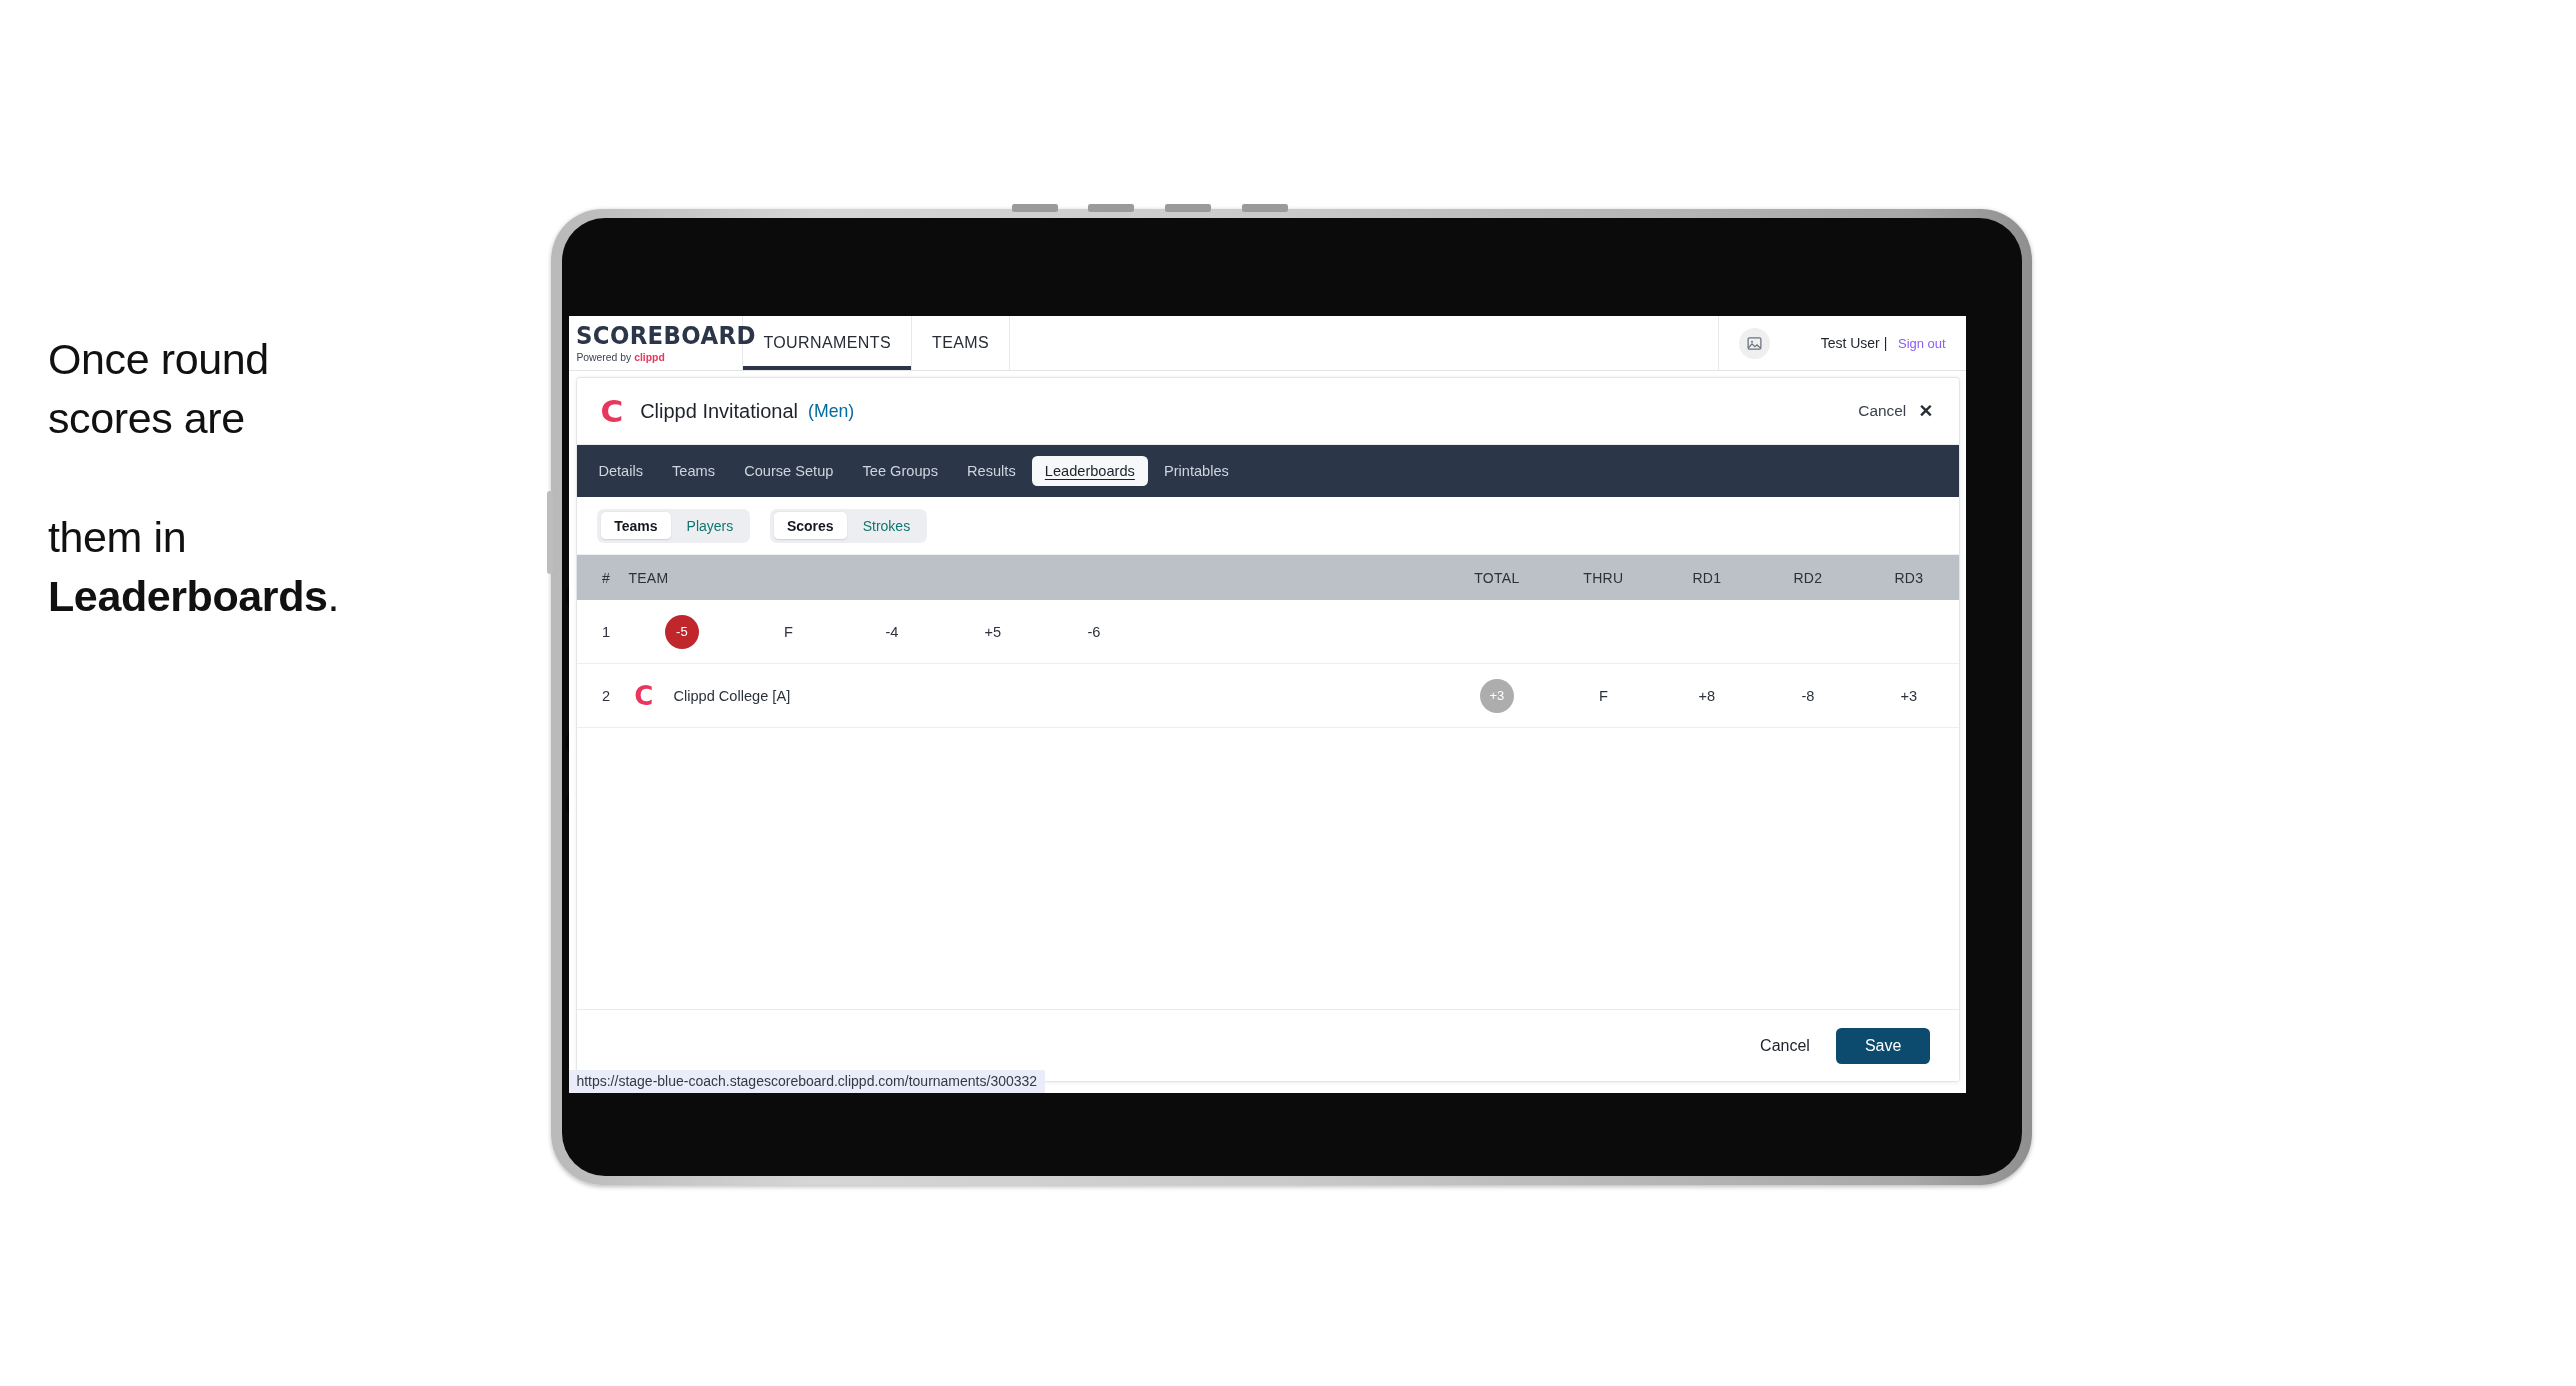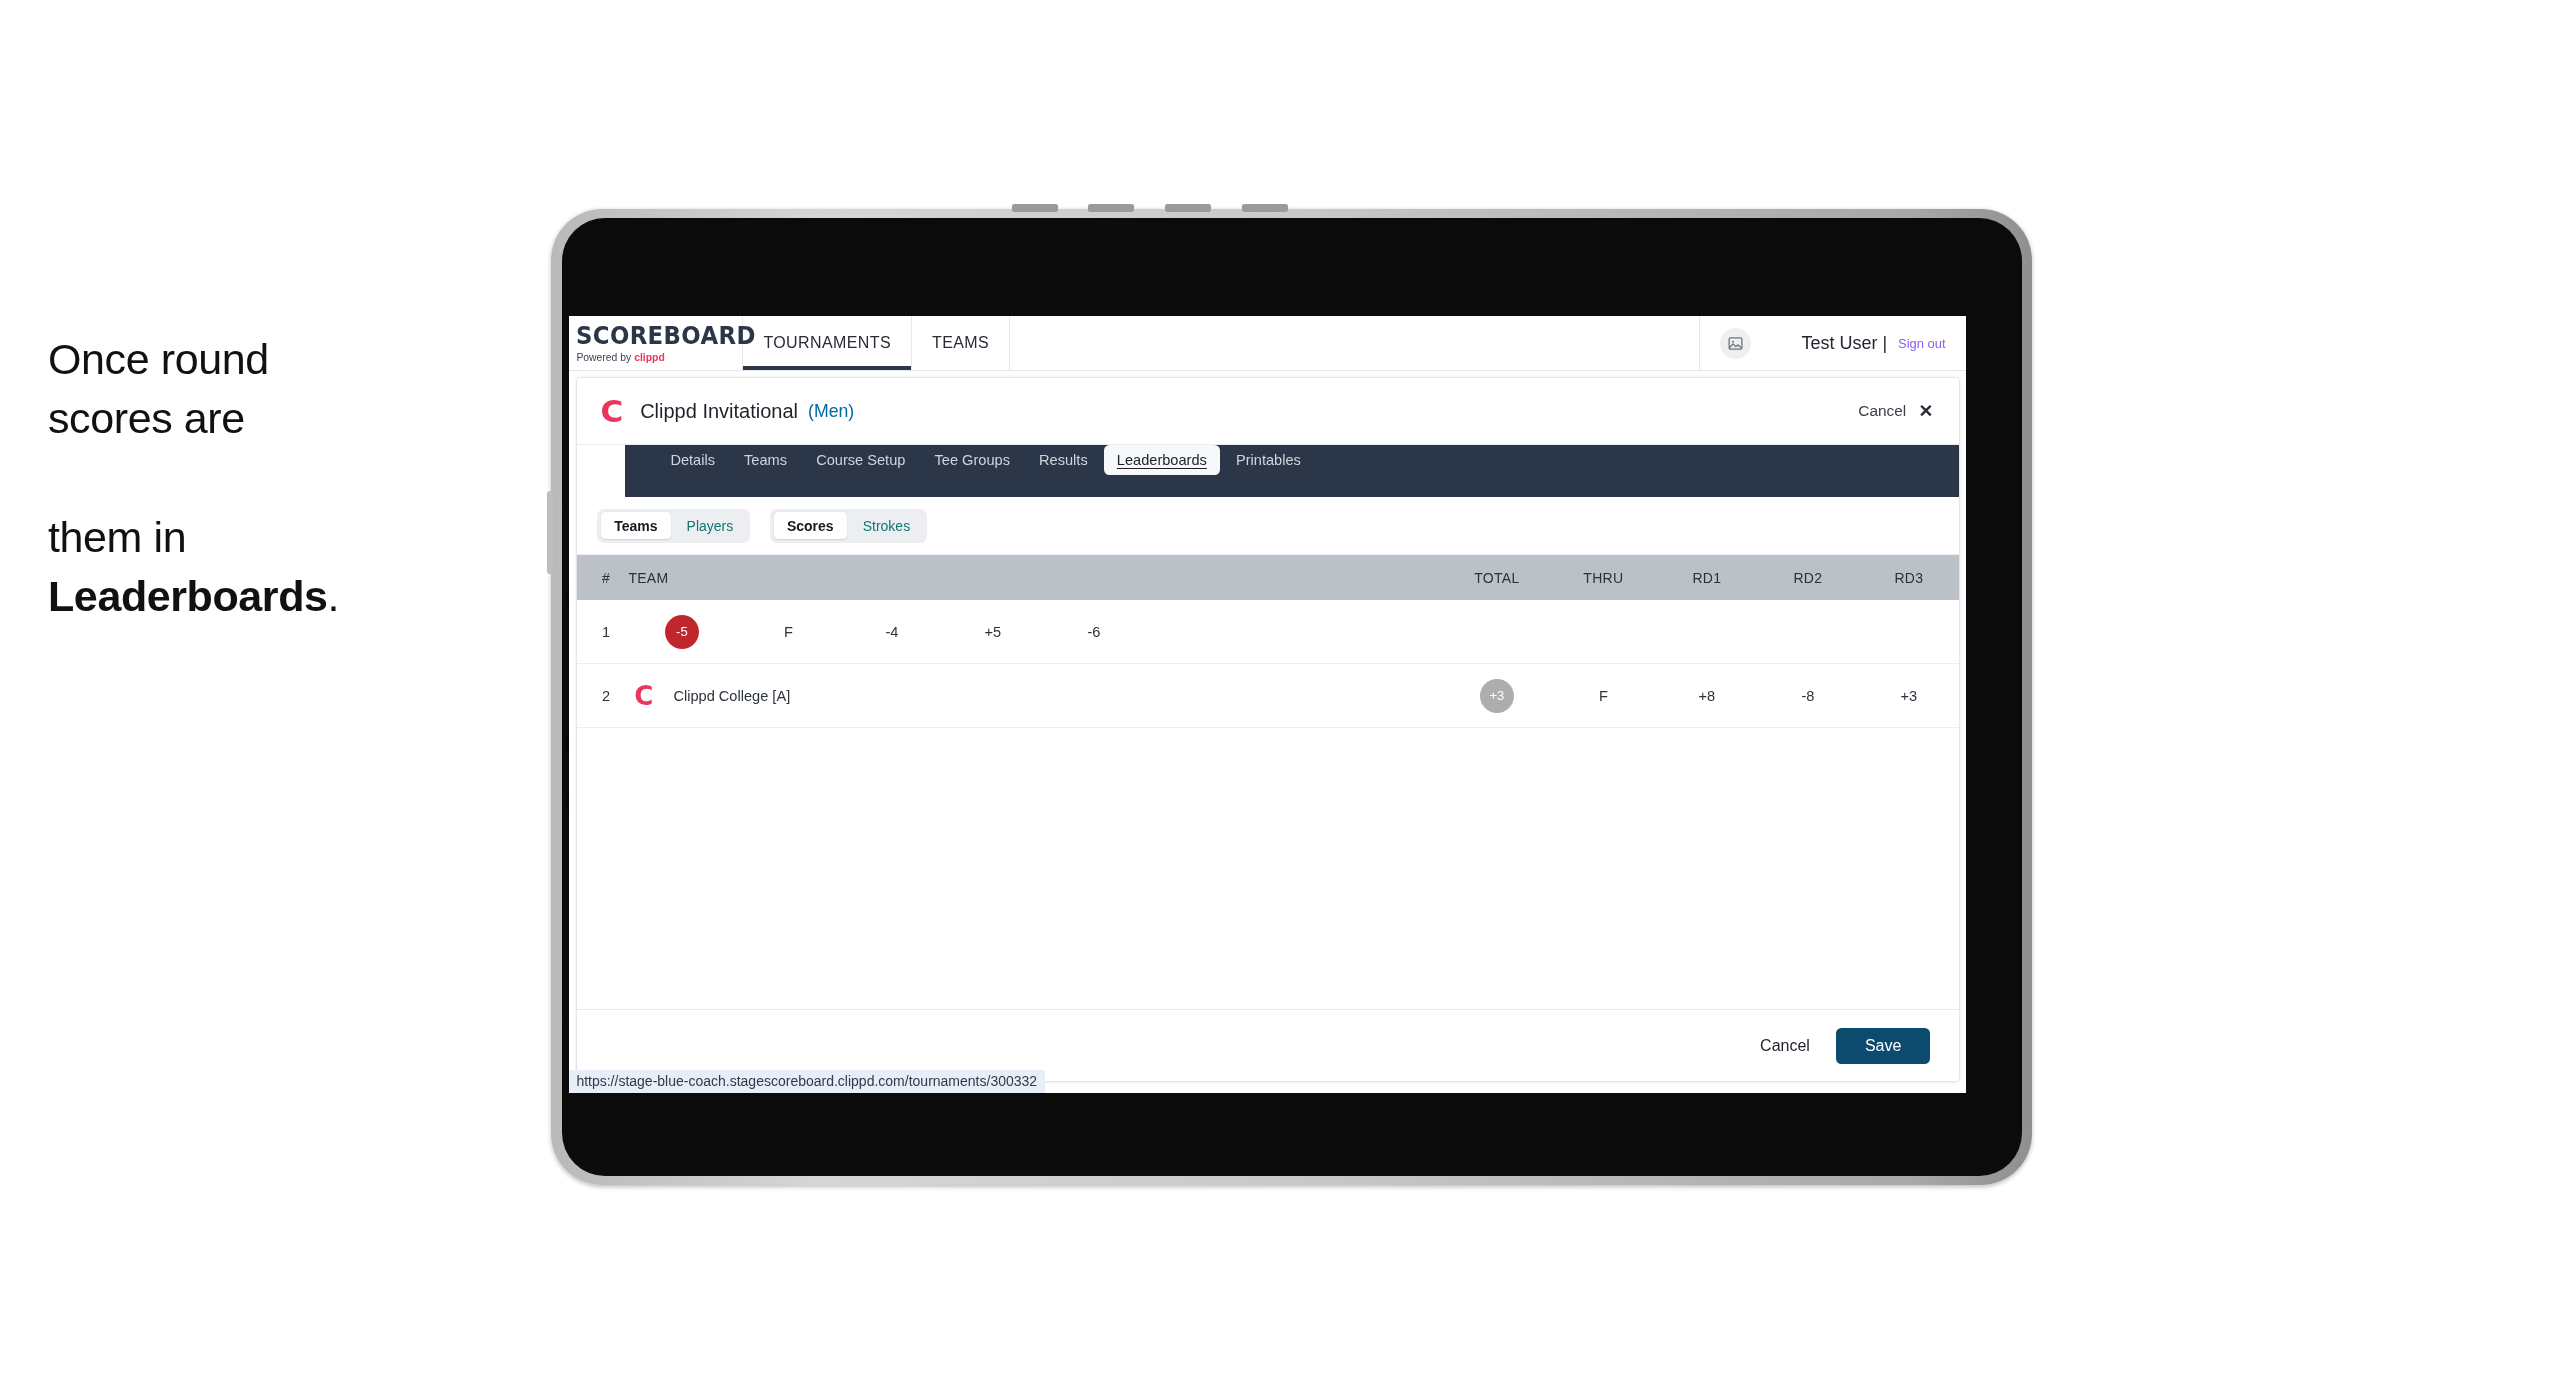--- a/index.html
+++ b/index.html
@@ -111,21 +111,21 @@
   }
   #topbar-spacer{flex:1;border-right:0.8px solid #e6e8ec;}
   #topbar-user{
     display:flex;align-items:center;gap:10.7px;padding:0 20px;
   }
   #avatar{
     width:31px;height:31px;border-radius:50%;
     background:#efefef;display:flex;align-items:center;justify-content:center;
   }
   #avatar svg{display:block;}
-  #user-name{font-size:18px;color:#23272f;white-space:nowrap;margin-left:40px;}
+  #user-name{font-size:14px;color:#23272f;white-space:nowrap;margin-left:40px;}
   #sign-out{font-size:13px;color:#8b5cf6;white-space:nowrap;cursor:pointer;}
 
   
   #modal{
     position:absolute;
     left:7.7px; top:61px;
     width:1382px; height:703px;
     background:#ffffff;
     border:0.8px solid #e3e5e9;
     border-radius:3.8px;
@@ -146,21 +146,21 @@
   }
   #modal-title{font-size:20px;color:#1f242c;}
   #modal-gender{font-size:17.7px;color:#0369a1;margin-left:10px;}
   #modal-head-spacer{flex:1;}
   #modal-cancel{font-size:15.4px;color:#3b414c;cursor:pointer;}
   #modal-close{font-size:17.7px;color:#272c35;margin-left:12.3px;cursor:pointer;font-weight:bold;}
 
   
   #tabstrip{
     flex:none;height:52px;background:#2b3648;
-    display:flex;align-items:flex-start;padding:0 32px;gap:3.1px;margin-left:48px;
+    display:flex;align-items:center;padding:0 8px;gap:3.1px;
   }
   .tab{
     font-size:14.6px;color:#cfd5de;
     padding:7px 13px;border-radius:5.4px;cursor:pointer;white-space:nowrap;
   }
   .tab.active{
     background:#f7f8fa;color:#1b2029;text-decoration:underline;text-underline-offset:3.1px;
   }
 
   

